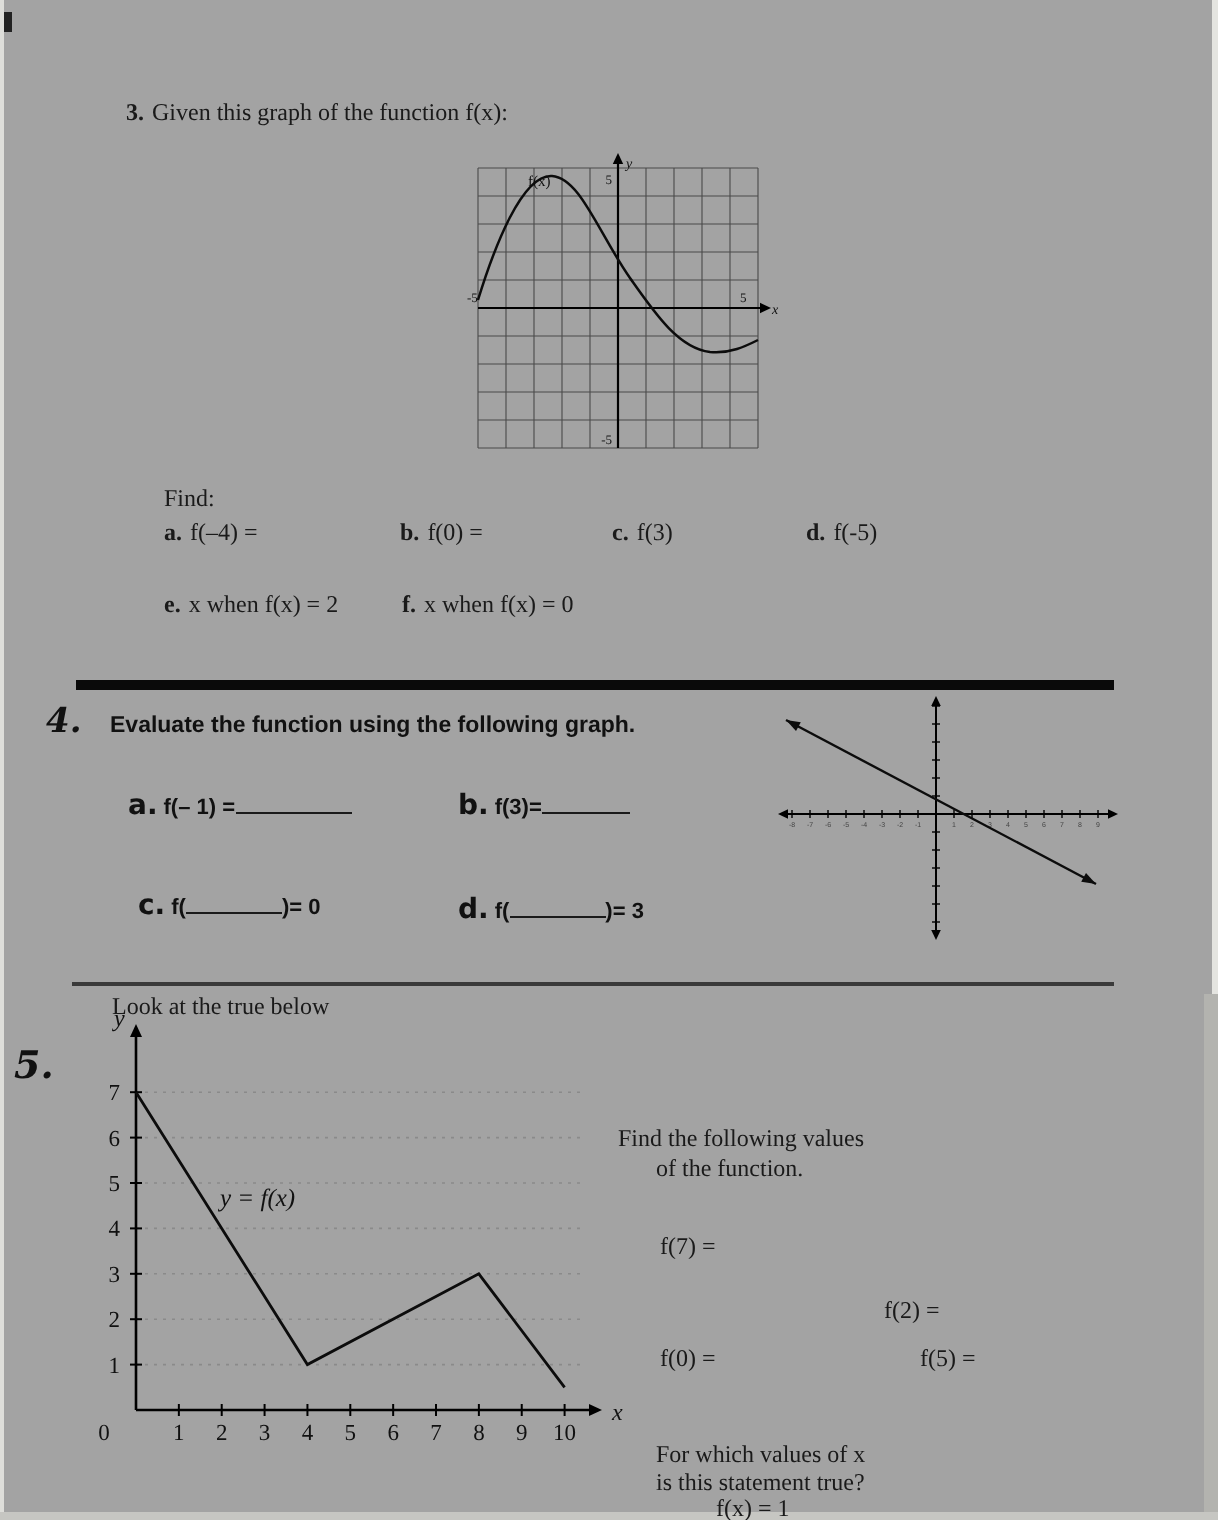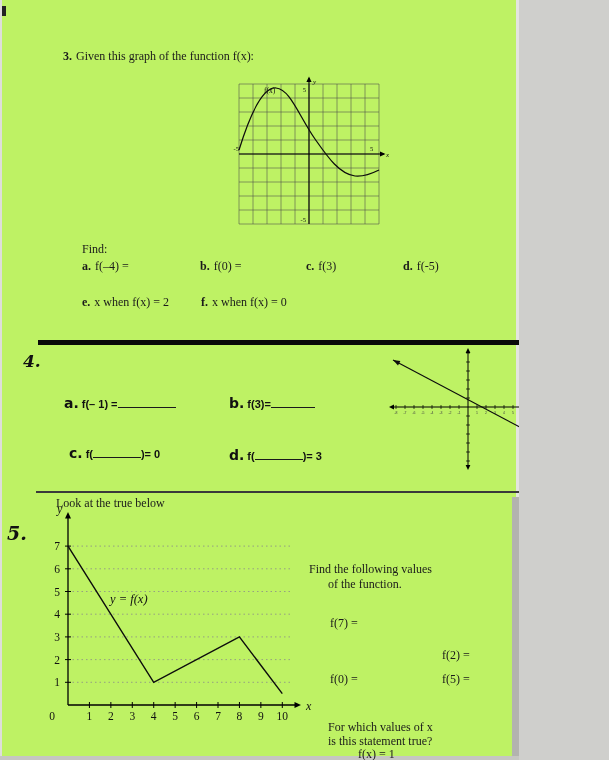--- a/index.html
+++ b/index.html
@@ -1,18 +1,18 @@
 <!DOCTYPE html>
 <html><head>
 <meta charset="utf-8">
 <style>
   *{margin:0;padding:0;box-sizing:border-box}
   html,body{background:#cfcfcc}
   body{font-family:"Liberation Serif",serif}
-  .sheet{position:relative;width:519px;height:760px;background:#bef264;overflow:hidden;color:#151515}
+  .sheet{position:relative;width:609px;height:760px;background:#a3a3a3;overflow:hidden;color:#151515}
   .abs{position:absolute}
   .txt{font-family:"Liberation Serif",serif;font-size:12px;color:#1a1a1a;white-space:nowrap}
   .txt b{font-weight:700;margin-right:4px}
 
   
   .edge-left{left:0;top:0;width:2px;height:760px;background:#dededa}
   .edge-right{right:0;top:0;width:3px;height:500px;background:#e4e4e0}
   .edge-right2{right:0;top:497px;width:7px;height:263px;background:#b3b3af}
   .edge-bottom{left:0;bottom:0;width:609px;height:4px;background:#c6c6c2}
   .speck{left:0;top:6px;width:6px;height:10px;background:#222}
@@ -38,21 +38,21 @@
   .g4{left:388px;top:347px;width:172px;height:124px}
 
   .rule2{left:36px;top:491px;width:521px;height:1.5px;background:#3a3a3a}
 
   
   .p5prompt{left:56px;top:496px}
   .p5num{left:7px;top:522px;font:italic 700 19px "DejaVu Serif",serif;color:#111}
   .g5{left:38px;top:503px;width:280px;height:235px}
   .r1{left:328px;top:534px}.r2{left:309px;top:562px}.r3{left:328px;top:577px}
   .q1{left:330px;top:616px}.q2{left:442px;top:648px}
-  .q3{left:330px;top:672px}.q4{left:442px;top:672px}
+  .q3{left:330px;top:672px}.q4{left:460px;top:672px}
   .f1{left:328px;top:720px}.f2{left:328px;top:734px}.f3{left:358px;top:747px}
 
   
   svg text{fill:#111}
   .axlab{font:italic 7px "Liberation Serif",serif}
   .tick{font:6.5px "Liberation Serif",serif}
   .flab{font:7.5px "Liberation Serif",serif}
   .microtick{font:3.5px "Liberation Sans",sans-serif;fill:#444}
   .tick5{font:11.5px "Liberation Serif",serif}
   .axlab5{font:italic 12px "Liberation Serif",serif}
@@ -115,20 +115,21 @@
   <div class="abs txt p3a"><b>a.</b><span>f(–4) =</span></div>
   <div class="abs txt p3b"><b>b.</b><span>f(0) =</span></div>
   <div class="abs txt p3c"><b>c.</b><span>f(3)</span></div>
   <div class="abs txt p3d"><b>d.</b><span>f(-5)</span></div>
   <div class="abs txt p3e"><b>e.</b><span>x when f(x) = 2</span></div>
   <div class="abs txt p3f"><b>f.</b><span>x when f(x) = 0</span></div>
 
   <div class="abs divider"></div>
 
   <div class="abs p4num">4.</div>
+  <div class="abs p4prompt">Evaluate the function using the following graph.</div>
 
   <div class="abs p4part p4a">
     <span class="ltr">a.</span><span>f(– 1) =</span><span class="blank w58"></span><span></span>
   </div>
   <div class="abs p4part p4b">
     <span class="ltr">b.</span><span>f(3)=</span><span class="blank w44"></span><span></span>
   </div>
   <div class="abs p4part p4c">
     <span class="ltr">c.</span><span>f(</span><span class="blank w48"></span><span>)= 0</span>
   </div>

